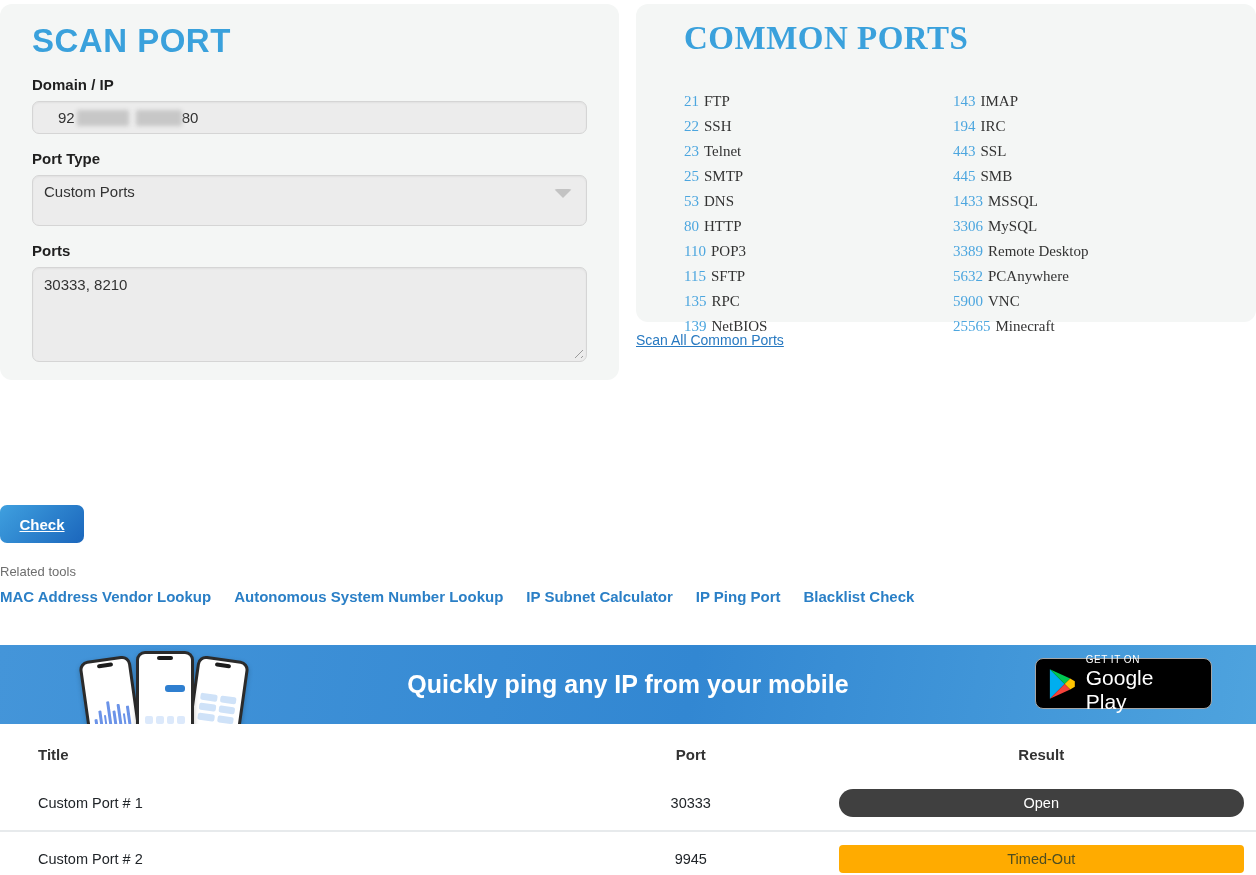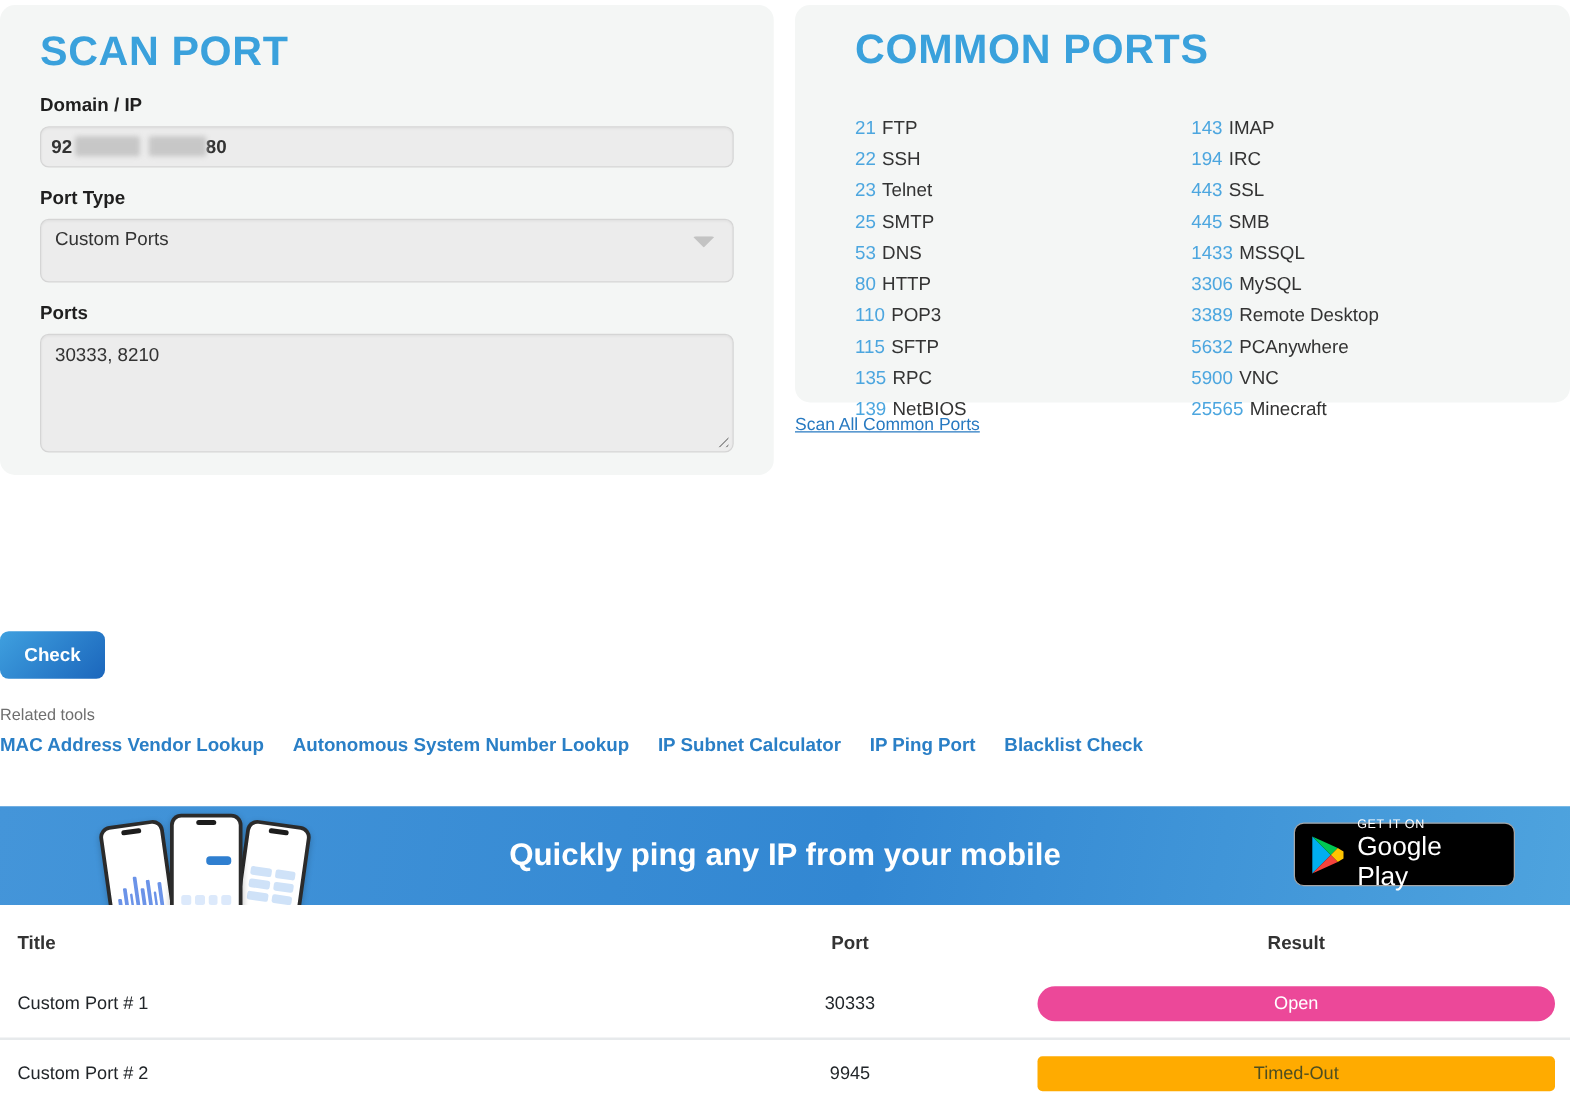--- a/index.html
+++ b/index.html
@@ -2,30 +2,30 @@
 <html><head>
 <meta charset="utf-8">
 <style>
   * { margin:0; padding:0; box-sizing:border-box; }
   html,body { width:1256px; height:875px; background:#fff; overflow:hidden;
     font-family:"Liberation Sans","DejaVu Sans",sans-serif; color:#212529; position:relative; }
 
   
   .panel { position:absolute; background:#f4f6f5; border-radius:12px; }
   .panel-scan { left:0; top:4px; width:619px; height:376px; padding:18px 32px; }
-  .panel-common { left:636px; top:4px; right:0; height:318px; padding:16px 32px 0 48px; }
+  .panel-common { left:636px; top:4px; right:0; height:318px; padding:16px 32px 0 48px;font-family:Liberation Serif, serif; }
 
   .panel-title { font-size:33px; font-weight:700; color:#3aa1dc; letter-spacing:.5px; }
 
   .field-label { font-size:15px; font-weight:700; color:#1f1f1f; margin-top:16px; margin-bottom:8px; }
   .input, .select, .textarea {
     width:555px; background:#ececec; border:1px solid #d5d5d5; border-radius:7px;
     font-size:15px; color:#333; box-shadow:inset 0 1px 2px rgba(0,0,0,.05);
   }
-  .input { height:33px; line-height:31px; padding:0 8px;font-weight:bold; }
+  .input { height:33px; line-height:31px; padding:0 25px; }
   .select { height:51px; line-height:31px; padding:0 11px; position:relative; cursor:pointer; }
   .select .chev { position:absolute; right:14px; top:13px; width:0; height:0;
     border-left:9px solid transparent; border-right:9px solid transparent; border-top:9px solid #c3c3c3; border-radius:3px; }
   .textarea { height:95px; padding:8px 11px; position:relative; }
   .resize-grip { position:absolute; right:3px; bottom:3px; width:12px; height:12px; cursor:nwse-resize;
     background:repeating-linear-gradient(135deg, transparent 0 3px, #9a9a9a 3px 4px); 
     clip-path:polygon(100% 0,100% 100%,0 100%); }
 
   .redacted { display:inline-block; vertical-align:middle; height:16px; background:#c7c7c7;
     border-radius:2px; filter:blur(2px); margin-top:-3px; }
@@ -37,21 +37,21 @@
   .ports-col { list-style:none; }
   .ports-col.col1 { width:269px; }
   .port-line { font-size:15px; line-height:25px; color:#333; cursor:pointer; }
   .port-num { color:#4ca6df; margin-right:5px; }
   .scan-all-row { position:absolute; left:636px; right:0; top:331px; }
   .scan-all-link { font-size:14px; color:#2779c1; text-decoration:underline; cursor:pointer; }
 
   
   .check-btn { position:absolute; left:0; top:505px; width:84px; height:38px; border:none; cursor:pointer;
     background:linear-gradient(135deg,#3fa0df 0%,#1b66bc 100%); color:#fff; font-size:15px; font-weight:600;
-    border-radius:7px; font-family:inherit; }
+    border-radius:7px; font-family:inherit;text-decoration:underline; }
   .related-label { position:absolute; left:0; top:564px; font-size:13px; color:#6e6e6e; }
   .related-links { position:absolute; left:0; top:588px; display:flex; gap:23px; }
   .related-links a { font-size:15px; font-weight:600; color:#2a7fc6; text-decoration:none; cursor:pointer; white-space:nowrap; }
 
   
   .banner { position:absolute; left:0; top:645px; width:1256px; height:79px; overflow:hidden;
     background:linear-gradient(100deg,#4495d9 0%,#3287d2 55%,#4ea3de 100%);
     display:flex; align-items:center; justify-content:center; }
   .banner-headline { color:#fff; font-size:25px; font-weight:700; }
 
@@ -76,29 +76,29 @@
   .mini-chips { display:grid; grid-template-columns:1fr 1fr; gap:3px; margin:8px 5px 0; }
   .mini-chips i { height:7px; background:#cfe2f8; border-radius:2px; display:block; }
 
   .gplay { position:absolute; right:44px; top:13px; width:177px; height:51px; background:#000;
     border:1px solid #a6a6a6; border-radius:8px; display:flex; align-items:center; padding:0 12px; cursor:pointer; gap:10px; }
   .gplay-text .l1 { color:#fff; font-size:10px; letter-spacing:.5px; }
   .gplay-text .l2 { color:#fff; font-size:21px; font-weight:500; margin-top:1px; }
 
   
   .tbl { position:absolute; left:0; top:733px; width:1256px; }
-  .tr { display:flex; align-items:center; }
+  .tr { display:flex; align-items:center;padding-left:24px; }
   .td { padding:13px 12px; font-size:14.5px; color:#212529; }
   .c-title { width:560px; padding-left:14px; }
   .c-port { width:240px; text-align:center; }
   .c-result { width:456px; text-align:center; padding-left:30px; }
   .thead .td { font-weight:600; font-size:15px; color:#333; }
   .row-divided { border-top:2px solid #e7eaec; }
   .badge { display:block; height:28px; line-height:28px; border-radius:4px; font-size:14.5px; text-align:center; }
-  .badge.open { background:#ec4899; color:#fff;border-radius:14px; }
+  .badge.open { background:#404040; color:#fff;border-radius:14px; }
   .badge.timed-out { background:#ffab00; color:#4e4e20; }
 </style>
 </head>
 <body>
 
 <div class="panel panel-scan">
   <div class="panel-title">SCAN PORT</div>
 
   <div class="field-label">Domain / IP</div>
   <div class="input" role="textbox"><span>92</span><span class="redacted r1"></span><span class="redacted r2"></span><span>80</span></div>

